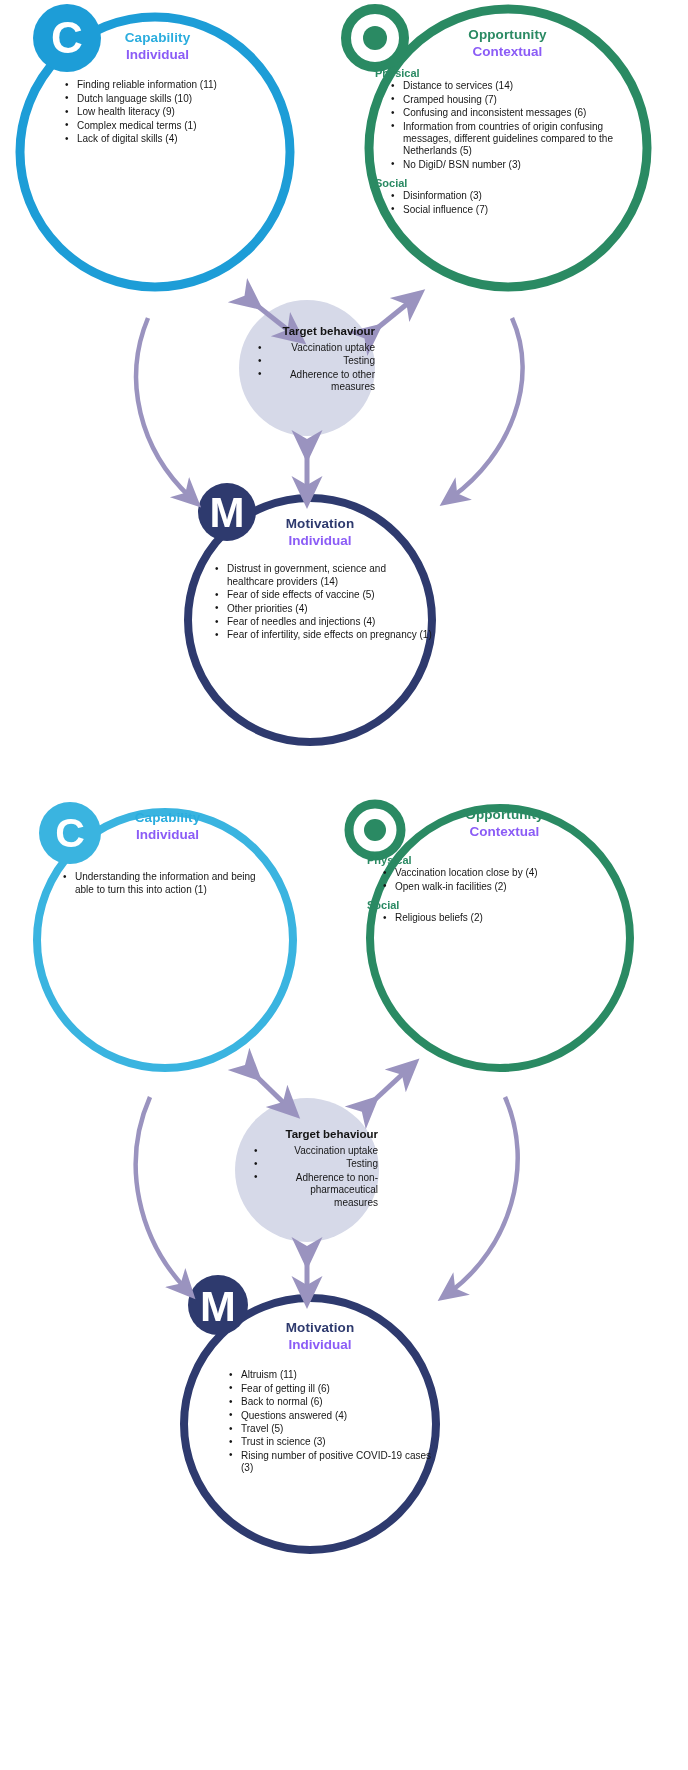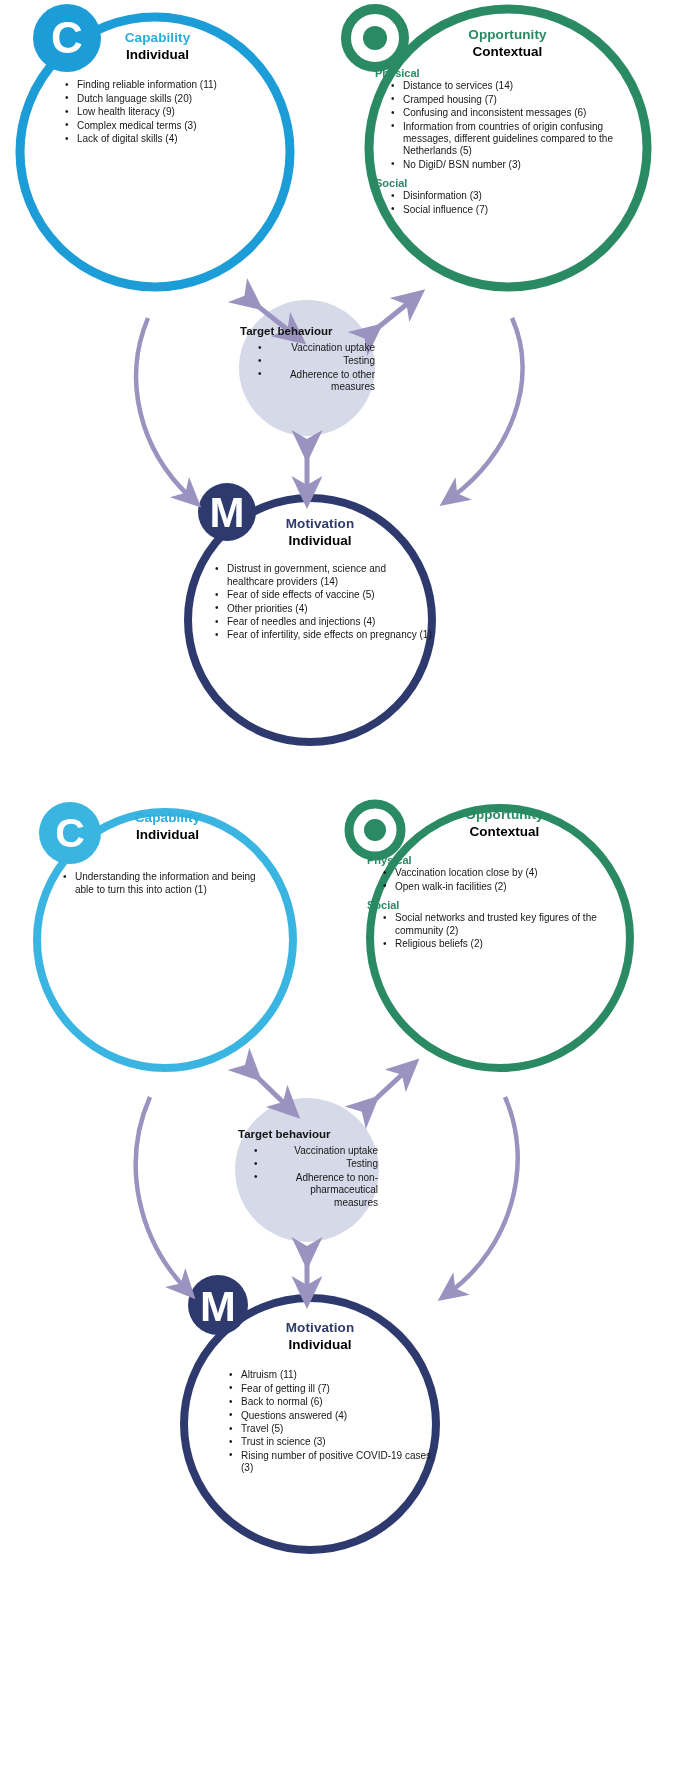--- a/index.html
+++ b/index.html
@@ -43,21 +43,21 @@
   }
   .node-title .cat {
     display: block;
     font-size: 13.5px;
     letter-spacing: .1px;
     text-align: center;
   }
   .node-title .sub {
     display: block;
     font-size: 13.5px;
-    color: #000000;
+    color: #8b5cf6;
     margin-top: 1px;
   }
   .cap .cat { color: #2badde; }
   .opp .cat { color: #2a8a63; }
   .mot .cat { color: #2e3a6e; }
 
   .subhead {
     font-weight: bold;
     font-size: 11px;
     color: #2a8a63;
@@ -78,21 +78,21 @@
   ul.bullets li::before {
     content: "\2022";
     position: absolute;
     left: -12px;
     top: -0.5px;
     font-size: 10px;
     color: #161616;
   }
 
   .tb-title {
-    text-align: left;
+    text-align: right;
     font-weight: bold;
     font-size: 11.5px;
     color: #131313;
     margin-bottom: 5px;
   }
   .tb-list li { font-size: 10.2px; line-height: 12.4px; text-align: right; }
 
   
   .badge-letter {
     font-weight: bold;
@@ -145,23 +145,23 @@
     <path d="M512,318 C540,380 510,455 452,497" fill="none" stroke="#9a93bf" stroke-width="4.5" marker-end="url(#ah-t)"></path>
   </svg>
 
   <div class="node-text cap" style="left:35px; top:30px; width:245px;">
     <div class="node-title">
       <span class="cat">Capability</span>
       <span class="sub">Individual</span>
     </div>
     <ul class="bullets" id="cap0-list" style="margin-top:16px; padding-left:42px;">
         <li>Finding reliable information (11)</li>
-        <li>Dutch language skills (20)</li>
+        <li>Dutch language skills (10)</li>
         <li>Low health literacy (9)</li>
-        <li>Complex medical terms (3)</li>
+        <li>Complex medical terms (1)</li>
         <li>Lack of digital skills (4)</li>
       </ul>
   </div>
 
   <div class="node-text opp" style="left:370px; top:27px; width:275px;">
     <div class="node-title">
       <span class="cat">Opportunity</span>
       <span class="sub">Contextual</span>
     </div>
     <div id="opp0-groups" style="margin-top:7px; margin-left:5px;">
@@ -258,21 +258,20 @@
       <span class="sub">Contextual</span>
     </div>
     <div id="opp1-groups" style="margin-top:14px; margin-left:-5px;">
         <div class="subhead">Physical</div>
         <ul class="bullets" style="padding-left: 28px;">
           <li>Vaccination location close by (4)</li>
           <li>Open walk-in facilities (2)</li>
         </ul>
         <div class="subhead">Social</div>
         <ul class="bullets" style="padding-left: 28px;">
-          <li>Social networks and trusted key figures of the community (2)</li>
           <li>Religious beliefs (2)</li>
         </ul>
       </div>
   </div>
 
   <div class="node-text" style="left:238px; top:358px; width:140px;">
     <div class="tb-title">Target behaviour</div>
     <ul class="bullets tb-list" id="tb1-list" style="padding-left:28px;">
         <li>Vaccination uptake</li>
         <li>Testing</li>
@@ -280,21 +279,21 @@
       </ul>
   </div>
 
   <div class="node-text mot" style="left:205px; top:550px; width:230px;">
     <div class="node-title">
       <span class="cat">Motivation</span>
       <span class="sub">Individual</span>
     </div>
     <ul class="bullets" id="mot1-list" style="margin-top:16px; padding-left:36px;">
         <li>Altruism (11)</li>
-        <li>Fear of getting ill (7)</li>
+        <li>Fear of getting ill (6)</li>
         <li>Back to normal (6)</li>
         <li>Questions answered (4)</li>
         <li>Travel (5)</li>
         <li>Trust in science (3)</li>
         <li>Rising number of positive COVID-19 cases (3)</li>
       </ul>
   </div>
 </div>
 
 </body></html>

